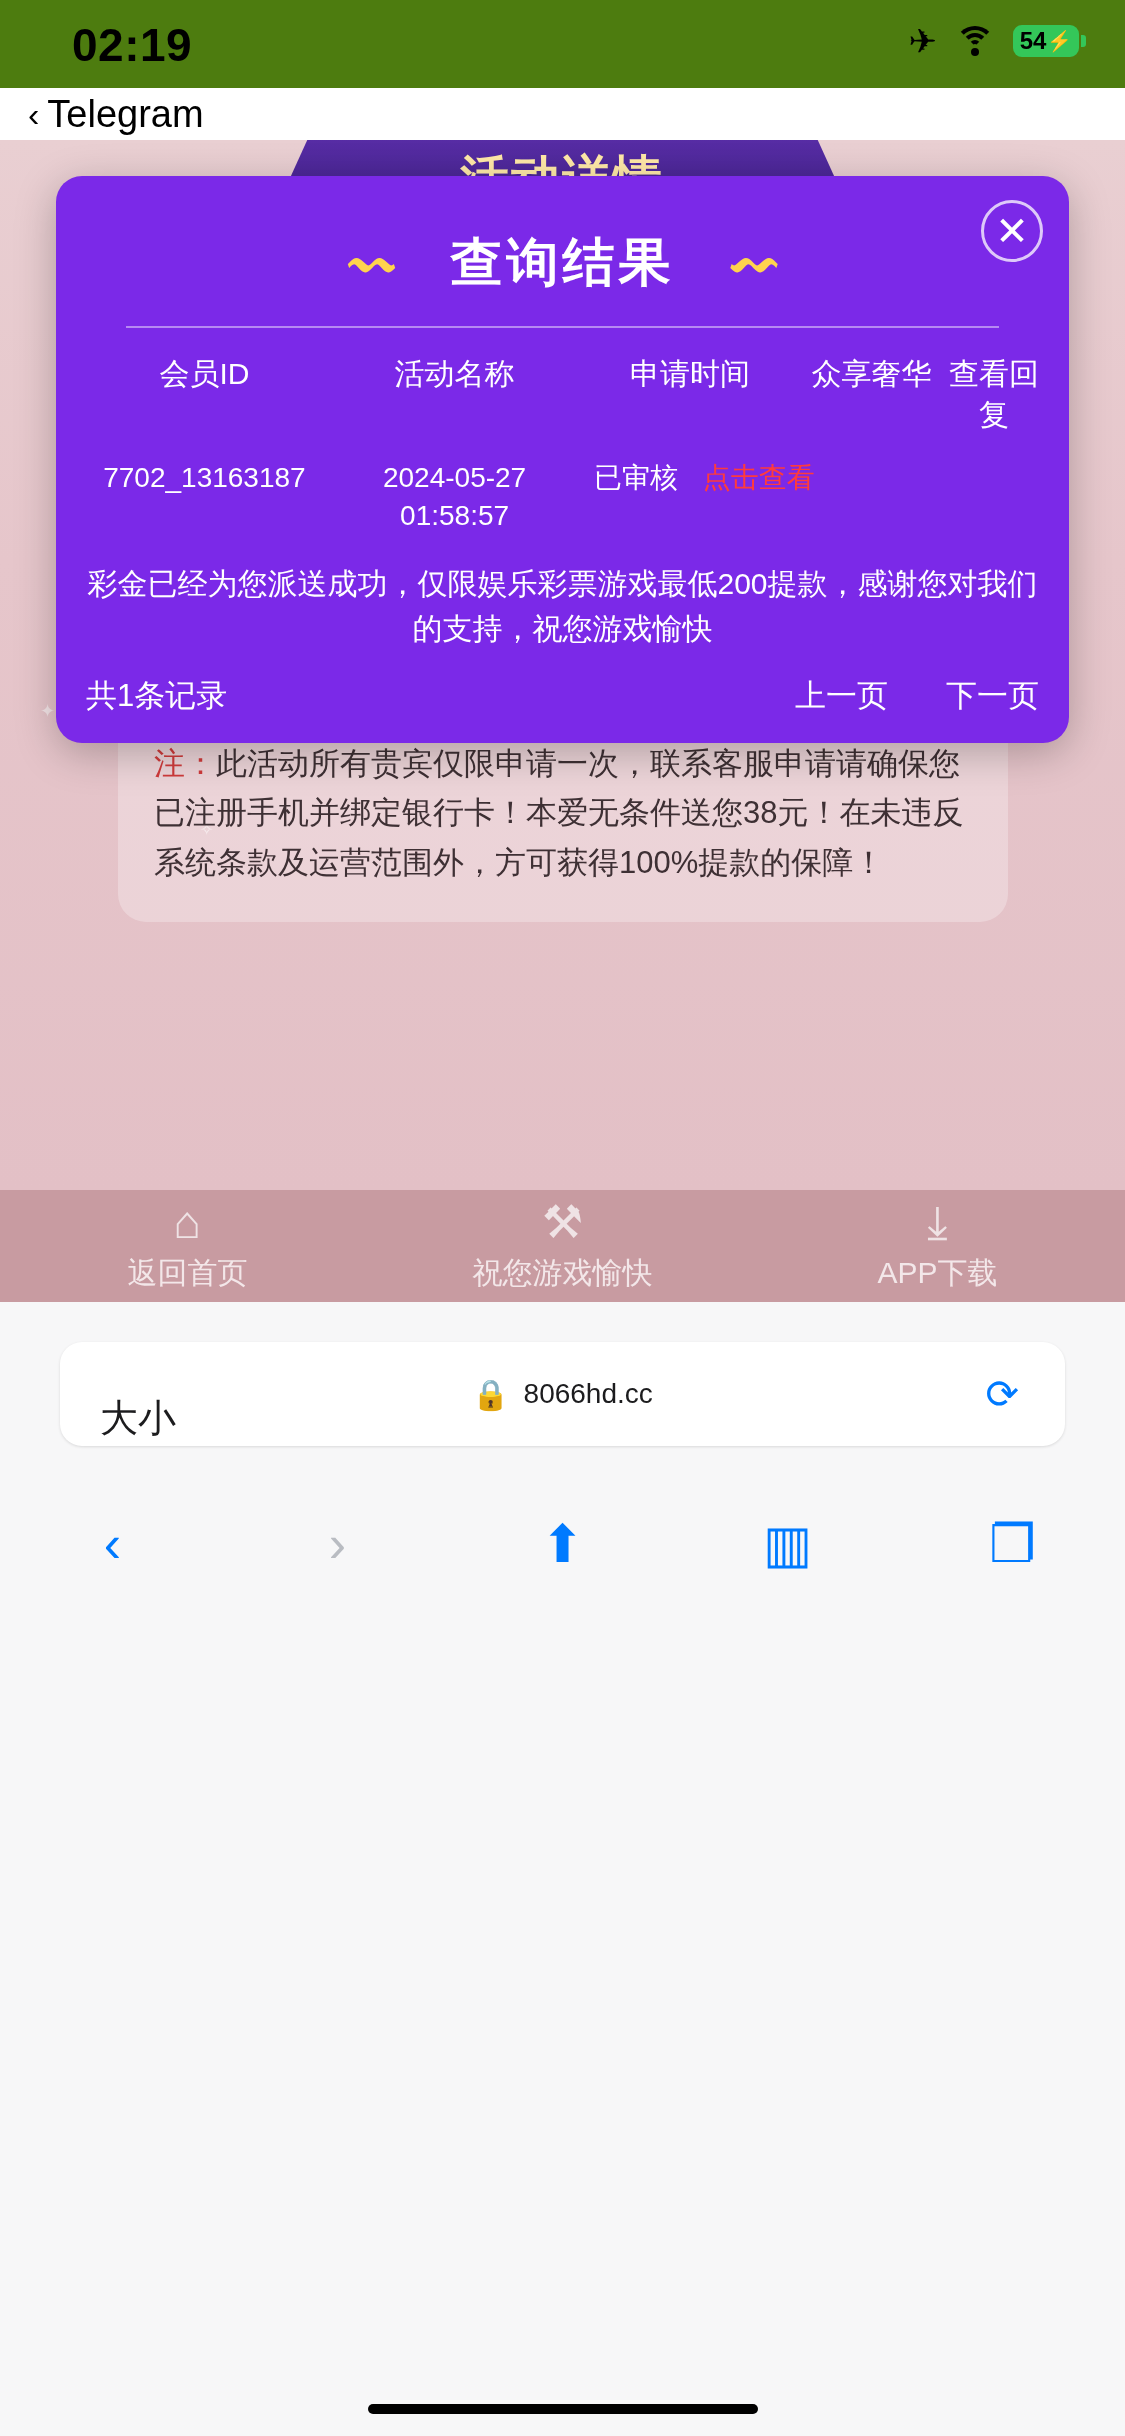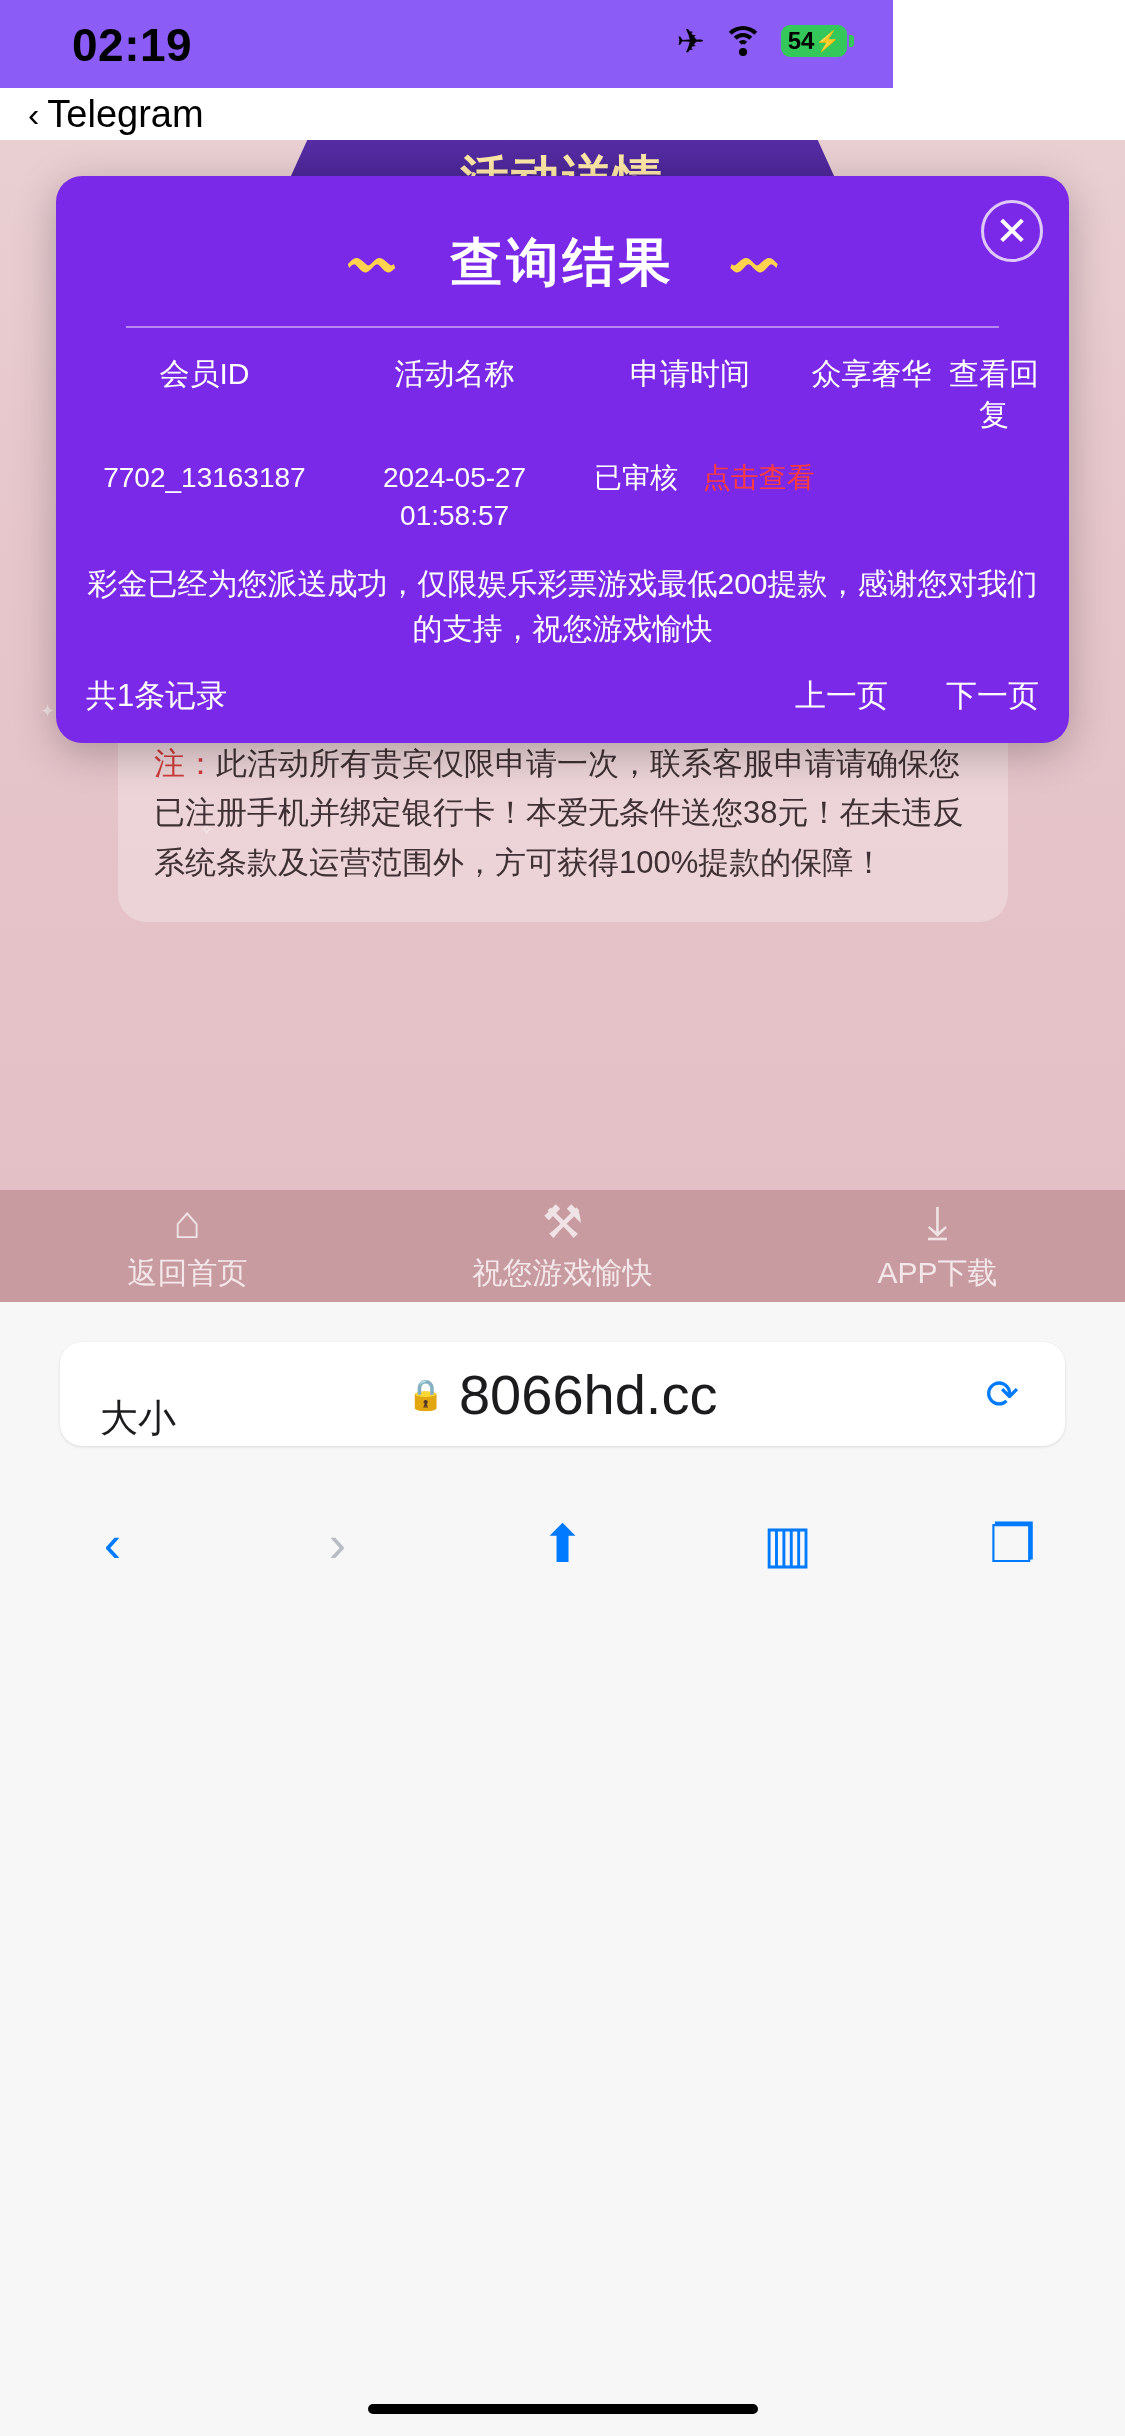--- a/index.html
+++ b/index.html
@@ -6,22 +6,22 @@
   html, body {
     width: 1125px; height: 2436px;
     font-family: "Liberation Sans", sans-serif;
     background: #ffffff;
     overflow: hidden;
   }
   .screen { position: relative; width: 1125px; height: 2436px; background:#fff; }
 
   
   .statusbar {
-    position:absolute; top:0; left:0; width:893px; height:92px;
-    background:#8b5cf6;
+    position:absolute; top:0; left:0; width:1125px; height:92px;
+    background:#4d7c0f;
   }
   .status-time {
     position:absolute; left:72px; top:18px;
     font-size:46px; font-weight:600; color:#000; letter-spacing:0.5px;
   }
   .status-right {
     position:absolute; right:46px; top:24px;
     display:flex; align-items:center; gap:18px;
   }
   .plane-icon { font-size:34px; color:#000; line-height:1; }
@@ -144,21 +144,21 @@
     background:#f7f7f8;
   }
   .urlbar {
     position:absolute; left:60px; top:40px; width:1005px; height:104px;
     background:#fff; border-radius:22px;
     display:flex; align-items:center; justify-content:center;
     box-shadow:0 1px 3px rgba(0,0,0,.12);
   }
   .aa { position:absolute; left:40px; font-size:38px; color:#1c1c1e;margin-top:48px; }
   .lock { font-size:30px; margin-right:14px; color:#8e8e93; }
-  .url-text { font-size:56px; color:#1c1c1e; }
+  .url-text { font-size:28px; color:#1c1c1e; }
   .reload { position:absolute; right:46px; font-size:40px; color:#007aff; }
 
   .toolbar {
     position:absolute; left:0; top:182px; width:1125px; height:120px;
     display:flex; align-items:center;
   }
   .tb { flex:1; display:flex; align-items:center; justify-content:center; }
   .tb-ic { font-size:52px; color:#007aff; line-height:1; }
   .tb-ic.disabled { color:#b9bcc2; }
 

